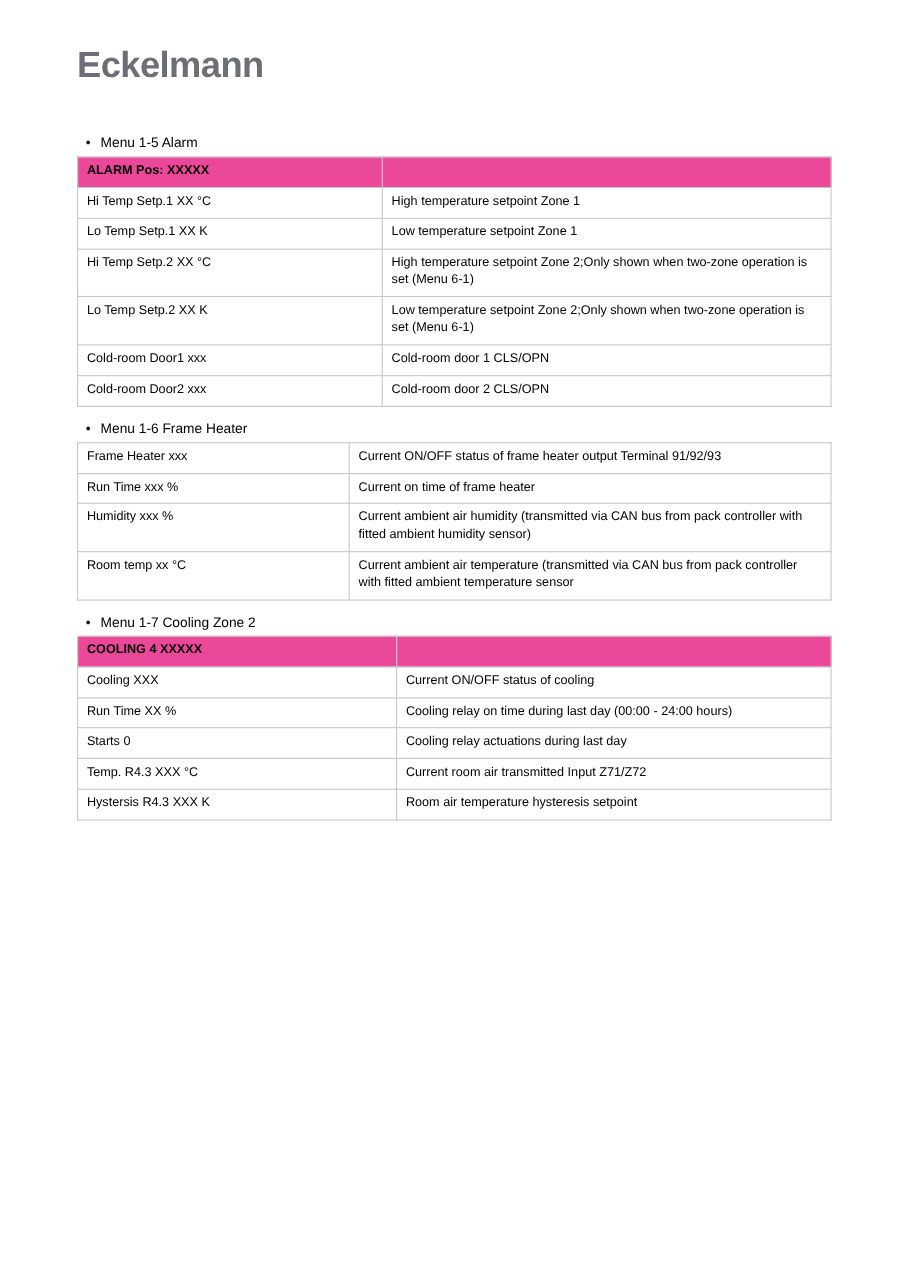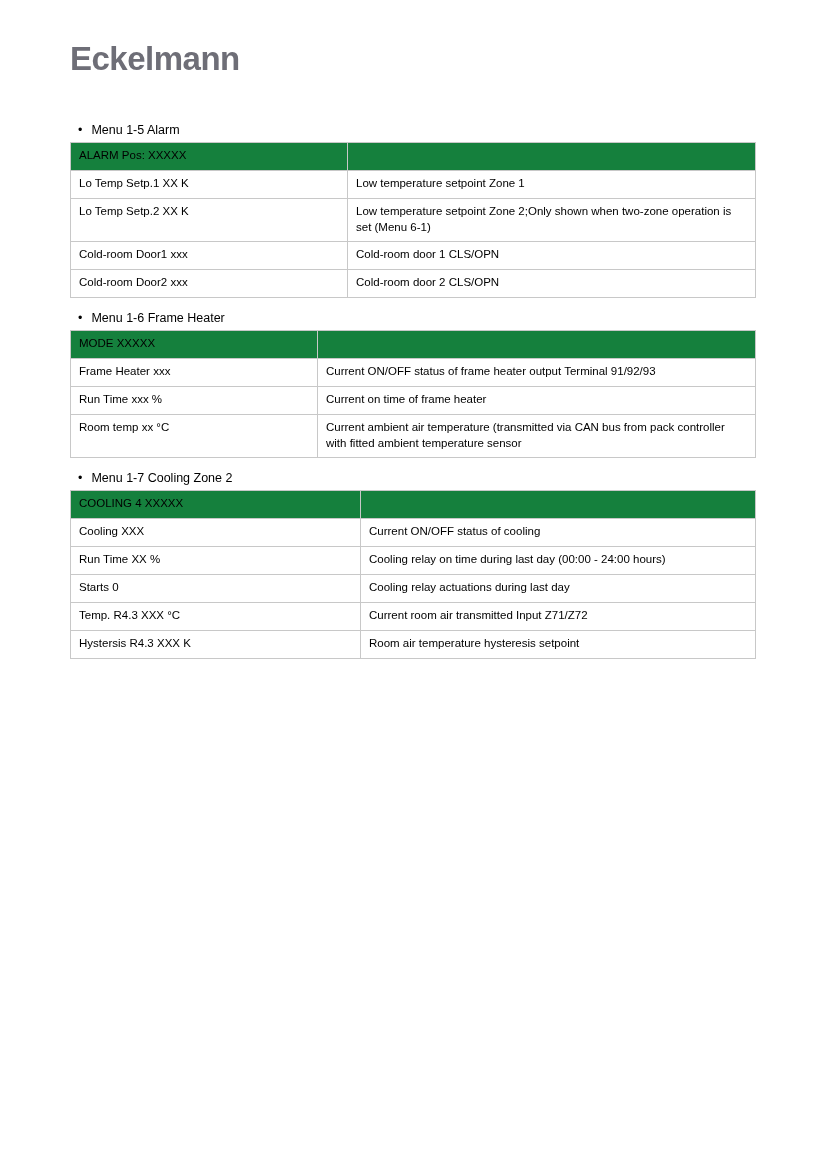--- a/index.html
+++ b/index.html
@@ -43,22 +43,22 @@
     table-layout: fixed;
     margin-bottom: 13px;
   }
   td {
     border: 1px solid #c8c8c8;
     padding: 5px 8px 6px 8px;
     vertical-align: top;
     line-height: 1.38;
   }
   tr.header-row td {
-    background: #15803d;
-    font-weight: 400;
+    background: #ec4899;
+    font-weight: 700;
     height: 26px;
   }
   .footer {
     position: absolute;
     left: 70px;
     right: 72px;
     top: 1118px;
     display: flex;
     justify-content: space-between;
     font-size: 12.5px;
@@ -81,22 +81,30 @@
         <colgroup>
             <col style="width:277px">
             <col style="width:408px">
           </colgroup>
         <tbody>
             <tr class="header-row">
           <td>ALARM Pos: XXXXX</td>
           <td></td>
         </tr>
         <tr>
+          <td>Hi Temp Setp.1 XX °C</td>
+          <td>High temperature setpoint Zone 1</td>
+        </tr>
+        <tr>
           <td>Lo Temp Setp.1 XX K</td>
           <td>Low temperature setpoint Zone 1</td>
+        </tr>
+        <tr>
+          <td>Hi Temp Setp.2 XX °C</td>
+          <td>High temperature setpoint Zone 2;Only shown when two-zone operation is set (Menu 6-1)</td>
         </tr>
         <tr>
           <td>Lo Temp Setp.2 XX K</td>
           <td>Low temperature setpoint Zone 2;Only shown when two-zone operation is set (Menu 6-1)</td>
         </tr>
         <tr>
           <td>Cold-room Door1 xxx</td>
           <td>Cold-room door 1 CLS/OPN</td>
         </tr>
         <tr>
@@ -111,31 +119,31 @@
       <div class="section-title">
         <span class="bullet">•</span>
         <span>Menu 1-6 Frame Heater</span>
       </div>
       <table>
         <colgroup>
             <col style="width:247px">
             <col style="width:438px">
           </colgroup>
         <tbody>
-            <tr class="header-row">
-          <td>MODE XXXXX</td>
-          <td></td>
-        </tr>
         <tr>
           <td>Frame Heater xxx</td>
           <td>Current ON/OFF status of frame heater output Terminal 91/92/93</td>
         </tr>
         <tr>
           <td>Run Time xxx %</td>
           <td>Current on time of frame heater</td>
+        </tr>
+        <tr>
+          <td>Humidity xxx %</td>
+          <td>Current ambient air humidity (transmitted via CAN bus from pack controller with fitted ambient humidity sensor)</td>
         </tr>
         <tr>
           <td>Room temp xx °C</td>
           <td>Current ambient air temperature (transmitted via CAN bus from pack controller with fitted ambient temperature sensor</td>
         </tr>
       </tbody>
         </table>
     </div>
 
     <div class="section">

